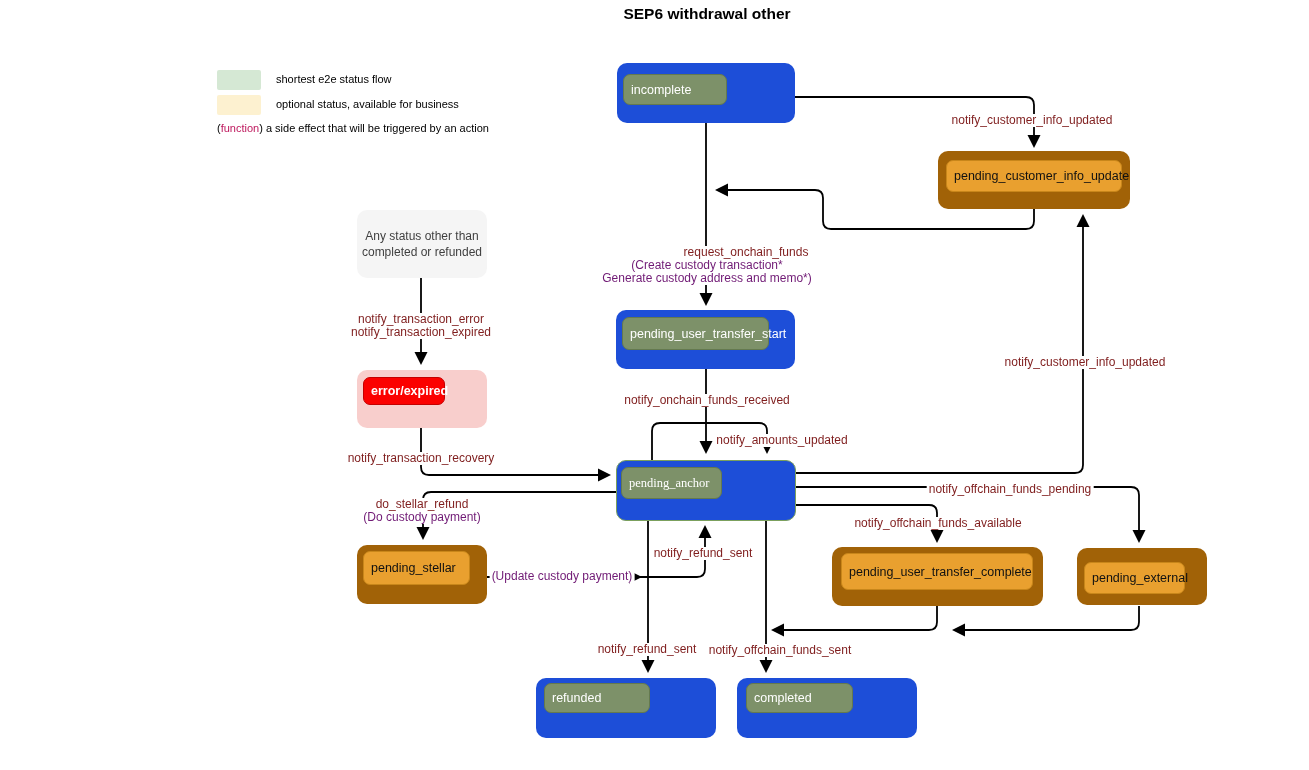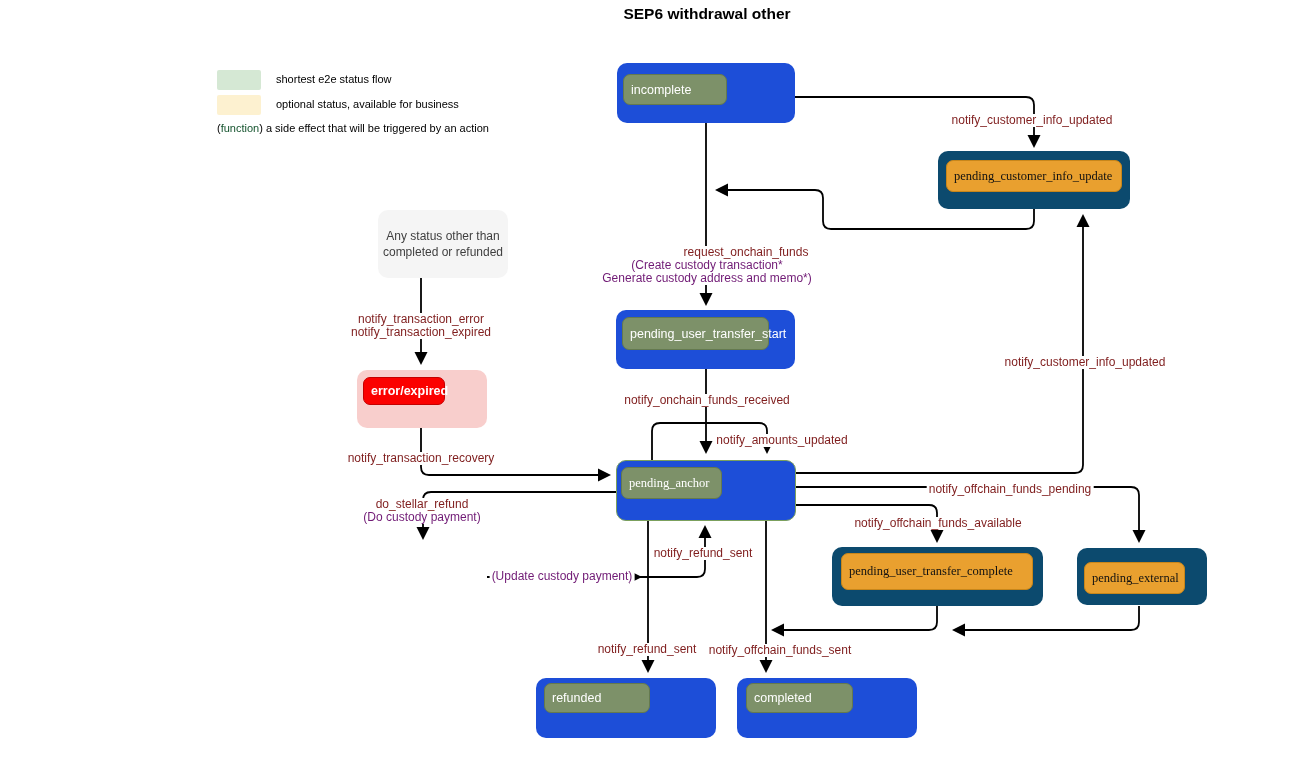--- a/index.html
+++ b/index.html
@@ -10,21 +10,21 @@
   .title{
     position:absolute;left:707px;top:5px;transform:translateX(-50%);
     font-size:15.5px;font-weight:bold;white-space:nowrap;
   }
   svg.edges{position:absolute;left:0;top:0;z-index:1;}
   svg.edges path{stroke:#000;stroke-width:1.8;fill:none;}
   
   .outer{position:absolute;border-radius:10px;z-index:2;}
   .outer.green{background:#1d4ed8;}
   .outer.green.bordered{border:1.5px solid #7ba05d;font-family:Liberation Serif, serif;}
-  .outer.cream{background:#0c4a6e;font-family:Liberation Serif, serif;}
+  .outer.cream{background:#a16207;}
   .outer.pink{background:#f8cecc;}
   .inner{
     position:absolute;border-radius:7px;display:flex;align-items:center;
     padding:0 7px;font-size:12.5px;white-space:nowrap;box-sizing:border-box;z-index:3;
   }
   .inner.dgreen{background:#7d9169;border:1px solid #64794f;color:#ffffff;}
   .inner.orange{background:#e9a02f;border:1px solid #c8861a;color:#111;}
   .inner.red{background:#fb0100;border:1px solid #c40000;color:#ffffff;font-weight:bold;}
   .note{
     position:absolute;background:#f5f5f5;border-radius:10px;color:#3f3f3f;
@@ -35,21 +35,21 @@
   .elabel{
     position:absolute;transform:translateX(-50%);font-size:12px;line-height:13px;
     white-space:nowrap;background:#fff;padding:0 2px;text-align:center;z-index:4;color:#7f1d1d;
   }
   .elabel.blue{color:#701a75;}
   
   .swatch{position:absolute;width:44px;height:20px;border-radius:2px;z-index:2;}
   .swatch.green{background:#d5e8d4;}
   .swatch.yellow{background:#fdf1d0;}
   .legend-text{position:absolute;font-size:11px;white-space:nowrap;z-index:2;}
-  .fn-blue{color:#14532d;text-align:center;}
+  .fn-blue{color:#be185d;text-align:center;}
 </style>
 </head>
 <body>
 
 <div class="canvas">
 
   <div class="title">SEP6 withdrawal other</div>
 
   <div class="swatch green" style="left:217px;top:70px;"></div>
   <div class="legend-text" style="left:276px;top:73px;">shortest e2e status flow</div>
@@ -87,21 +87,21 @@
         <span>incomplete</span>
       </div>
   </div>
 
   <div class="outer cream" style="left:938px;top:151px;width:192px;height:58px;">
     <div class="inner orange" style="left:8px;top:9px;width:176px;height:32px;">
         <span>pending_customer_info_update</span>
       </div>
   </div>
 
-  <div class="note" style="left:357px;top:210px;width:130px;height:68px;margin-left:21px;">
+  <div class="note" style="left:357px;top:210px;width:130px;height:68px;">
     <div><span>Any status other than</span><br><span>completed or refunded</span></div>
   </div>
 
   <div class="outer pink" style="left:357px;top:370px;width:130px;height:58px;">
     <div class="inner red" style="left:6px;top:7px;width:82px;height:28px;">
         <span>error/expired</span>
       </div>
   </div>
 
   <div class="outer green" style="left:616px;top:310px;width:179px;height:59px;">
@@ -109,20 +109,25 @@
         <span>pending_user_transfer_start</span>
       </div>
   </div>
 
   <div class="outer green bordered" style="left:616px;top:460px;width:178px;height:59px;">
     <div class="inner dgreen" style="left:4px;top:6px;width:101px;height:32px;">
         <span>pending_anchor</span>
       </div>
   </div>
 
+  <div class="outer cream" style="left:357px;top:545px;width:130px;height:59px;">
+    <div class="inner orange" style="left:6px;top:6px;width:107px;height:34px;">
+        <span>pending_stellar</span>
+      </div>
+  </div>
 
   <div class="outer cream" style="left:832px;top:547px;width:211px;height:59px;">
     <div class="inner orange" style="left:9px;top:6px;width:192px;height:37px;">
         <span>pending_user_transfer_complete</span>
       </div>
   </div>
 
   <div class="outer cream" style="left:1077px;top:548px;width:130px;height:57px;">
     <div class="inner orange" style="left:7px;top:14px;width:101px;height:32px;">
         <span>pending_external</span>

